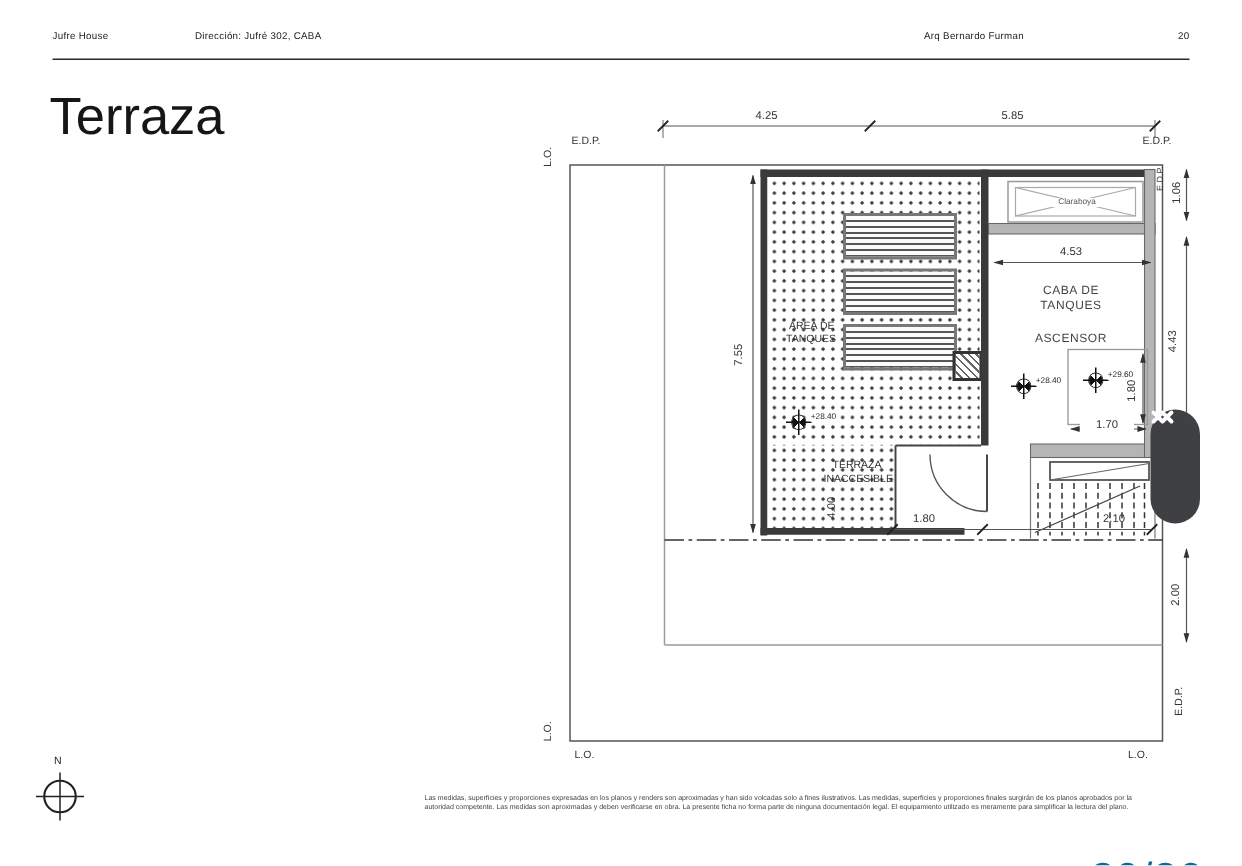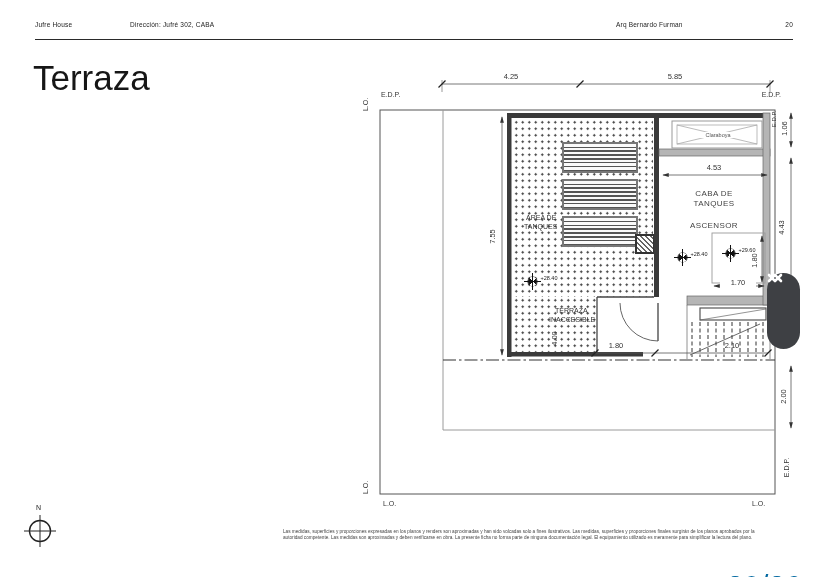--- a/index.html
+++ b/index.html
@@ -161,21 +161,21 @@
   <span class="lbl dim ctr" style="left:493px;top:72px;width:36px;">4.25</span>
   <span class="lbl dim ctr" style="left:657px;top:72px;width:36px;">5.85</span>
   <span class="lbl dim vrot" style="left:485px;top:232px;">7.55</span>
   <span class="lbl dim ctr" style="left:696px;top:163px;width:36px;">4.53</span>
   <span class="lbl dim vrot" style="left:777px;top:124px;">1.06</span>
   <span class="lbl dim vrot" style="left:774px;top:223px;">4.43</span>
   <span class="lbl dim vrot" style="left:747px;top:256px;">1.80</span>
   <span class="lbl dim ctr" style="left:720px;top:278px;width:36px;background:#fff;">1.70</span>
   <span class="lbl dim vrot" style="left:776px;top:392px;">2.00</span>
   <span class="lbl dim ctr" style="left:598px;top:341px;width:36px;">1.80</span>
-  <span class="lbl dim ctr" style="left:714px;top:341px;width:36px;">2.10</span>
+  <span class="lbl dim ctr" style="left:714px;top:341px;width:36px;text-align:right;">2.10</span>
   <span class="lbl dim vrot" style="left:547px;top:334px;">4.00</span>
 
   <span class="lbl ctr halo" style="left:694px;top:132px;width:46px;font-size:5.5px;color:#555;">Claraboya</span>
   <span class="lbl room" style="left:674px;top:189px;width:80px;">CABA DE</span>
   <span class="lbl room" style="left:674px;top:199px;width:80px;">TANQUES</span>
   <span class="lbl room" style="left:674px;top:209px;width:80px;margin-top:12px;">ASCENSOR</span>
   <span class="lbl ctr" style="left:526px;top:214px;font-size:7px;color:#333;">ÁREA DE</span>
   <span class="lbl ctr" style="left:524px;top:223px;font-size:7px;color:#333;">TANQUES</span>
   <span class="lbl ctr" style="left:555px;top:307px;font-size:7px;color:#333;">TERRAZA</span>
   <span class="lbl ctr" style="left:549px;top:316px;font-size:7px;color:#333;">INACCESIBLE</span>

